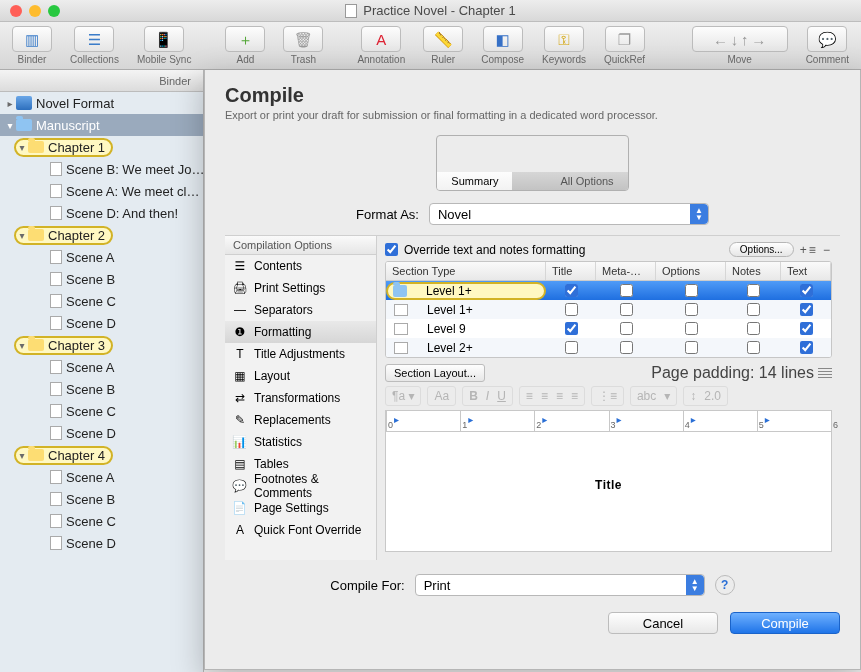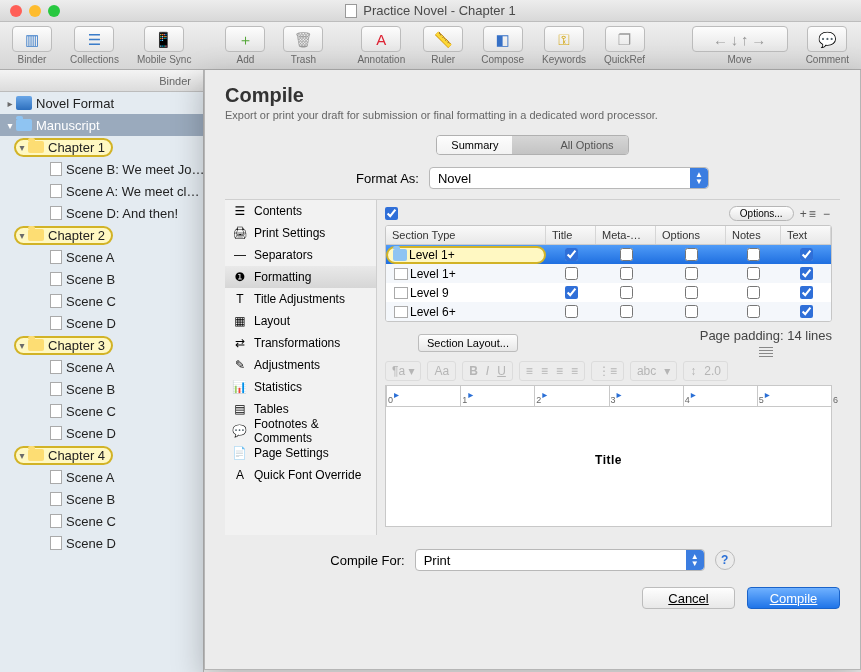--- a/index.html
+++ b/index.html
@@ -41,21 +41,21 @@
 .indent1{padding-left:14px;} .indent3{padding-left:48px;}
 
 
 .sheet-area { flex:1; position:relative; background:#f1f1f1; }
 .sheet { position:absolute; left:0; top:0; width:657px; height:600px; background:#ececec; border:1px solid #b5b5b5; border-top:none; box-shadow:0 10px 30px rgba(0,0,0,.25); }
 .sheet-inner{padding:14px 20px 10px 20px;}
 .sheet h1{font-size:20px; font-weight:600; color:#333;}
 .sheet-sub{font-size:11px; color:#666; margin-top:2px;}
 .seg-row{display:flex; justify-content:center; margin-top:14px;}
 .segmented{display:flex; border:1px solid #b0b0b0; border-radius:4px; overflow:hidden; font-size:11px;}
-.segmented div{padding:3px 14px; background:linear-gradient(#fefefe,#e8e8e8);}
+.segmented div{padding:3px 14px; background:linear-gradient(#fefefe,#e8e8e8);margin-top:36px;}
 .segmented .sel{background:linear-gradient(#fdfdfd,#f2f2f2);}
 .segmented .unsel{background:linear-gradient(#d6d6d6,#c3c3c3); color:#555;padding-left:48px;}
 .form-row{display:flex; align-items:center; justify-content:center; gap:10px; margin-top:12px; font-size:13px;}
 .popup{flex:0 0 280px; height:22px; background:#fff; border:1px solid #b8b8b8; border-radius:4px; display:flex; align-items:center; padding:0 22px 0 8px; position:relative; font-size:13px;}
 .popup .arrows{position:absolute; right:0; top:0; bottom:0; width:18px; background:#3b7de0; border-radius:0 4px 4px 0; color:#fff; font-size:8px; display:flex; flex-direction:column; align-items:center; justify-content:center; line-height:7px;}
 
 
 .split{display:flex; margin-top:10px; border-top:1px solid #cfcfcf;}
 .opts{width:178px; background:#f2f2f2; border-right:1px solid #cfcfcf; font-size:12px;}
 .opts-head{background:linear-gradient(#fafafa,#e6e6e6); border-bottom:1px solid #cfcfcf; padding:3px 8px; font-size:11px; color:#555;}
@@ -70,48 +70,48 @@
 .plusminus{font-size:12px; color:#555; letter-spacing:2px;}
 input[type=checkbox]{accent-color:#2f6fd8; width:13px; height:13px;}
 
 
 .tbl{border:1px solid #c6c6c6; border-radius:3px; margin-top:4px; background:#fff; overflow:hidden;}
 .tbl-head, .tbl-row{display:grid; grid-template-columns: 160px 50px 60px 70px 55px 50px; align-items:center;}
 .tbl-head{background:linear-gradient(#fafafa,#e8e8e8); border-bottom:1px solid #ccc; font-size:11px; color:#333;}
 .tbl-head div{padding:3px 6px; border-right:1px solid #d6d6d6;}
 .tbl-row{height:19px; font-size:12px;}
 .tbl-row .cell{display:flex; justify-content:center;}
-.tbl-row .name{display:flex; align-items:center; gap:2px; padding-left:6px;}
+.tbl-row .name{display:flex; align-items:center; gap:19px; padding-left:6px;}
 .tbl-row .name .lvl-icon{width:14px;height:12px;}
 .tbl-row.selected{background:linear-gradient(#4f9bf7,#1f6fe0); color:#fff;}
 .tbl-row.selected .name{border:2px solid #d2b326; border-radius:9px; background:#fff8c2; color:#000; padding:0 5px;}
 .tbl-row:nth-child(odd):not(.selected){background:#fff;}
 .tbl-row:nth-child(even):not(.selected){background:#f4f7fb;}
 
 
 .below{display:flex; align-items:center; margin-top:6px;}
-.chip{background:linear-gradient(#fefefe,#e7e7e7); border:1px solid #bcbcbc; border-radius:3px; font-size:11px; padding:2px 8px;margin-left:33px;}
-.lbl-right{margin-left:auto; font-size:13px; color:#444; display:flex; align-items:center; gap:4px;flex-direction:column;}
+.chip{background:linear-gradient(#fefefe,#e7e7e7); border:1px solid #bcbcbc; border-radius:3px; font-size:11px; padding:2px 8px;}
+.lbl-right{margin-left:auto; font-size:16px; color:#444; display:flex; align-items:center; gap:4px;}
 .lines-glyph{display:inline-block; width:14px; height:10px; background:repeating-linear-gradient(#888,#888 1px,transparent 1px,transparent 3px);}
 
 .fmtbar{display:flex; gap:6px; margin-top:4px; align-items:center; color:#b5b5b5; font-size:12px;}
 .fmtbar .grp{border:1px solid #dcdcdc; border-radius:3px; padding:2px 6px; display:flex; gap:8px;}
 
 .ruler{position:relative; height:22px; margin-top:4px; background:#fff; border:1px solid #c8c8c8; font-size:9px; color:#666;}
 .ruler .tick{position:absolute; top:0; bottom:0; border-left:1px solid #c8c8c8;}
 .ruler .num{position:absolute; bottom:1px;}
 .ruler .tab{position:absolute; top:3px; color:#2a6fd6; font-size:10px;}
 .preview{height:120px; border:1px solid #c8c8c8; border-top:none; background:#fff; font-family:"Courier New",monospace; font-size:12px; text-align:center; padding-top:28px; letter-spacing:.5px;}
 .preview .t2{margin-top:18px; font-weight:bold;}
 
 
 .compile-for{display:flex; align-items:center; justify-content:center; gap:10px; margin-top:14px; font-size:13px;}
 .help-circ{width:20px;height:20px;border-radius:50%;border:1px solid #bbb; color:#2a6fd6; display:flex;align-items:center;justify-content:center; font-size:12px; font-weight:bold;}
 .btn-row{display:flex; justify-content:flex-end; gap:12px; margin-top:16px;}
-.btn{width:93px; height:22px; border-radius:4px; font-size:13px; border:1px solid #bcbcbc; background:linear-gradient(#fefefe,#e8e8e8);text-decoration:underline;}
+.btn{width:110px; height:22px; border-radius:4px; font-size:13px; border:1px solid #bcbcbc; background:linear-gradient(#fefefe,#e8e8e8);}
 .btn.primary{background:linear-gradient(#6fb1ff,#1f74e8); color:#fff; border-color:#1a63c9;}
 </style>
 </head>
 <body>
 
 <div class="titlebar">
   <div class="traffic">
     <span class="t-red"></span>
     <span class="t-yel"></span>
     <span class="t-grn"></span>
@@ -325,20 +325,21 @@
         <div class="form-row">
           <span>Format As:</span>
           <div class="popup">
             <span>Novel</span>
             <span class="arrows">▲<br>▼</span>
           </div>
         </div>
 
         <div class="split">
           <div class="opts">
+            <div class="opts-head">Compilation Options</div>
             <div id="opts-list">
                 <div class="opt-row">
                   <span class="oi">☰</span>
                   <span>Contents</span>
                 </div>
                 <div class="opt-row">
                   <span class="oi">🖨</span>
                   <span>Print Settings</span>
                 </div>
                 <div class="opt-row">
@@ -356,21 +357,21 @@
                 <div class="opt-row">
                   <span class="oi">▦</span>
                   <span>Layout</span>
                 </div>
                 <div class="opt-row">
                   <span class="oi">⇄</span>
                   <span>Transformations</span>
                 </div>
                 <div class="opt-row">
                   <span class="oi">✎</span>
-                  <span>Adjustments</span>
+                  <span>Replacements</span>
                 </div>
                 <div class="opt-row">
                   <span class="oi">📊</span>
                   <span>Statistics</span>
                 </div>
                 <div class="opt-row">
                   <span class="oi">▤</span>
                   <span>Tables</span>
                 </div>
                 <div class="opt-row">
@@ -384,20 +385,21 @@
                 <div class="opt-row">
                   <span class="oi">A</span>
                   <span>Quick Font Override</span>
                 </div>
               </div>
           </div>
 
           <div class="right-pane">
             <div class="override-row">
               <input type="checkbox" checked="" style="">
+              <span>Override text and notes formatting</span>
               <span class="fill"></span>
               <button class="mini-btn">Options...</button>
               <span class="plusminus">+≡ −</span>
             </div>
 
             <div class="tbl">
               <div class="tbl-head" id="tbl-head">
                   <div>Section Type</div>
                   <div>Title</div>
                   <div>Meta-…</div>
@@ -465,21 +467,21 @@
                     <div class="cell">
                       <input type="checkbox" style="">
                     </div>
                     <div class="cell">
                       <input type="checkbox" checked="" style="">
                     </div>
                   </div>
                   <div class="tbl-row">
                     <div class="name">
                       <span class="lvl-icon ic-doc"></span>
-                      <span>Level  6+</span>
+                      <span>Level  2+</span>
                     </div>
                     <div class="cell">
                       <input type="checkbox" style="">
                     </div>
                     <div class="cell">
                       <input type="checkbox" style="">
                     </div>
                     <div class="cell">
                       <input type="checkbox" style="">
                     </div>

